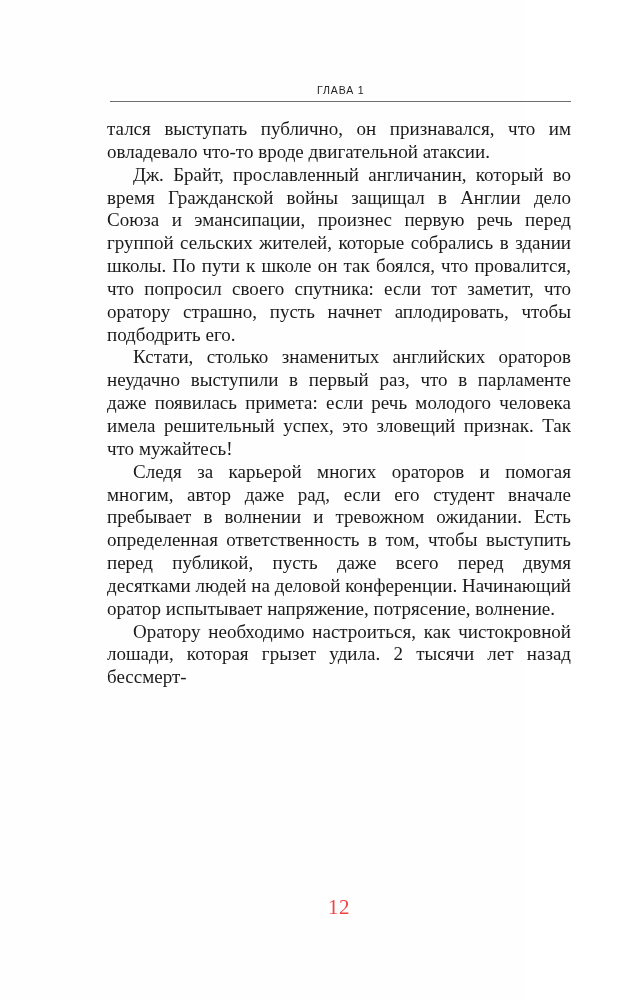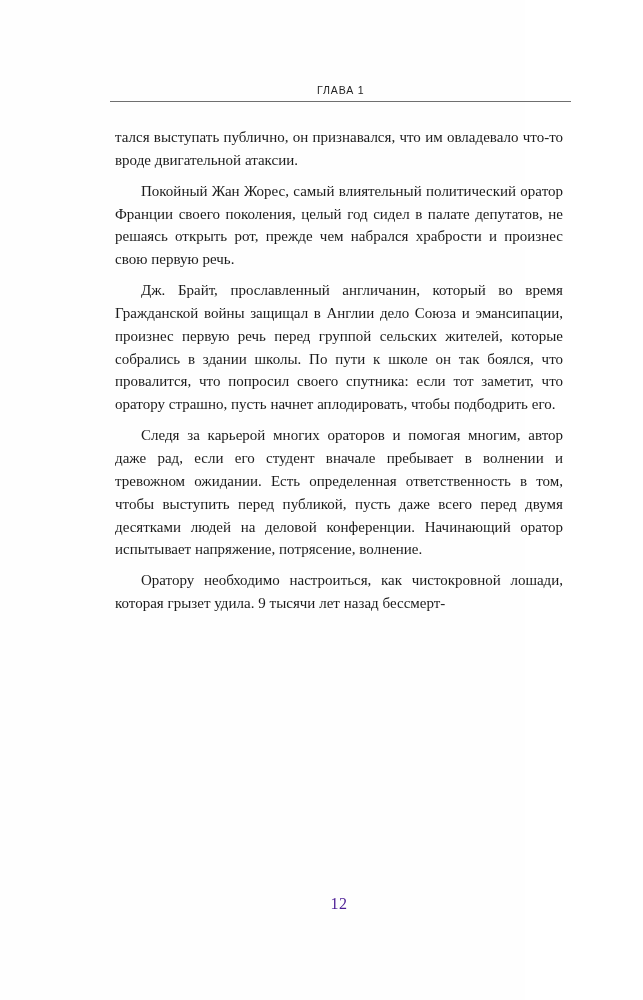--- a/index.html
+++ b/index.html
@@ -52,65 +52,65 @@
 
   
   .textblock {
     position: absolute;
     left: 107px;
     top: 118px;
     width: 464px;
   }
 
   .para {
-    margin: 8px;
+    margin: 0;
     text-align: justify;
     text-justify: inter-word;
-    font-size: 15px;
+    font-size: 19px;
     line-height: 22.85px;
     text-indent: 26px;
     hyphens: manual;
     word-spacing: 0.1px;
   }
   .para.first {
     text-indent: 0;
   }
   
 
   
   .folio {
     position: absolute;
     left: 107px;
     top: 895px;
     width: 464px;
     text-align: center;
   }
   .folio-number {
-    font-size: 16px;
-    color: #4c1d95;
+    font-size: 21px;
+    color: #ef4444;
     letter-spacing: 0.5px;
     margin-top: 31px;
   }
 </style>
 </head>
 <body>
 
 <div class="page">
 
   <div class="running-head">
     <span class="running-head-text">ГЛАВА 1</span>
   </div>
 
   <div class="head-rule"></div>
 
   <div class="textblock">
     <p class="para first">тался выступать публично, он признавался, что им овладевало что-то вроде двигательной атаксии.</p>
-    <p class="para">Покойный Жан Жорес, самый влиятельный политический оратор Франции своего поколения, целый год сидел в палате депутатов, не решаясь открыть рот, прежде чем набрался храбрости и произнес свою первую речь.</p>
     <p class="para">Дж. Брайт, прославленный англичанин, который во время Гражданской войны защищал в Англии дело Союза и эмансипации, произнес первую речь перед группой сельских жителей, которые собрались в здании школы. По пути к школе он так боялся, что провалится, что попросил своего спутника: если тот заметит, что оратору страшно, пусть начнет аплодировать, чтобы подбодрить его.</p>
+    <p class="para">Кстати, столько знаменитых английских ораторов неудачно выступили в первый раз, что в парламенте даже появилась примета: если речь молодого человека имела решительный успех, это зловещий признак. Так что мужайтесь!</p>
     <p class="para">Следя за карьерой многих ораторов и помогая многим, автор даже рад, если его студент вначале пребывает в волнении и тревожном ожидании. Есть определенная ответственность в том, чтобы выступить перед публикой, пусть даже всего перед двумя десятками людей на деловой конференции. Начинающий оратор испытывает напряжение, потрясение, волнение.</p>
-    <p class="para">Оратору необходимо настроиться, как чистокровной лошади, которая грызет удила. 9 тысячи лет назад бессмерт-</p>
+    <p class="para">Оратору необходимо настроиться, как чистокровной лошади, которая грызет удила. 2 тысячи лет назад бессмерт-</p>
   </div>
 
   <div class="folio">
     <span class="folio-number">12</span>
   </div>
 
 </div>
 
 </body></html>

